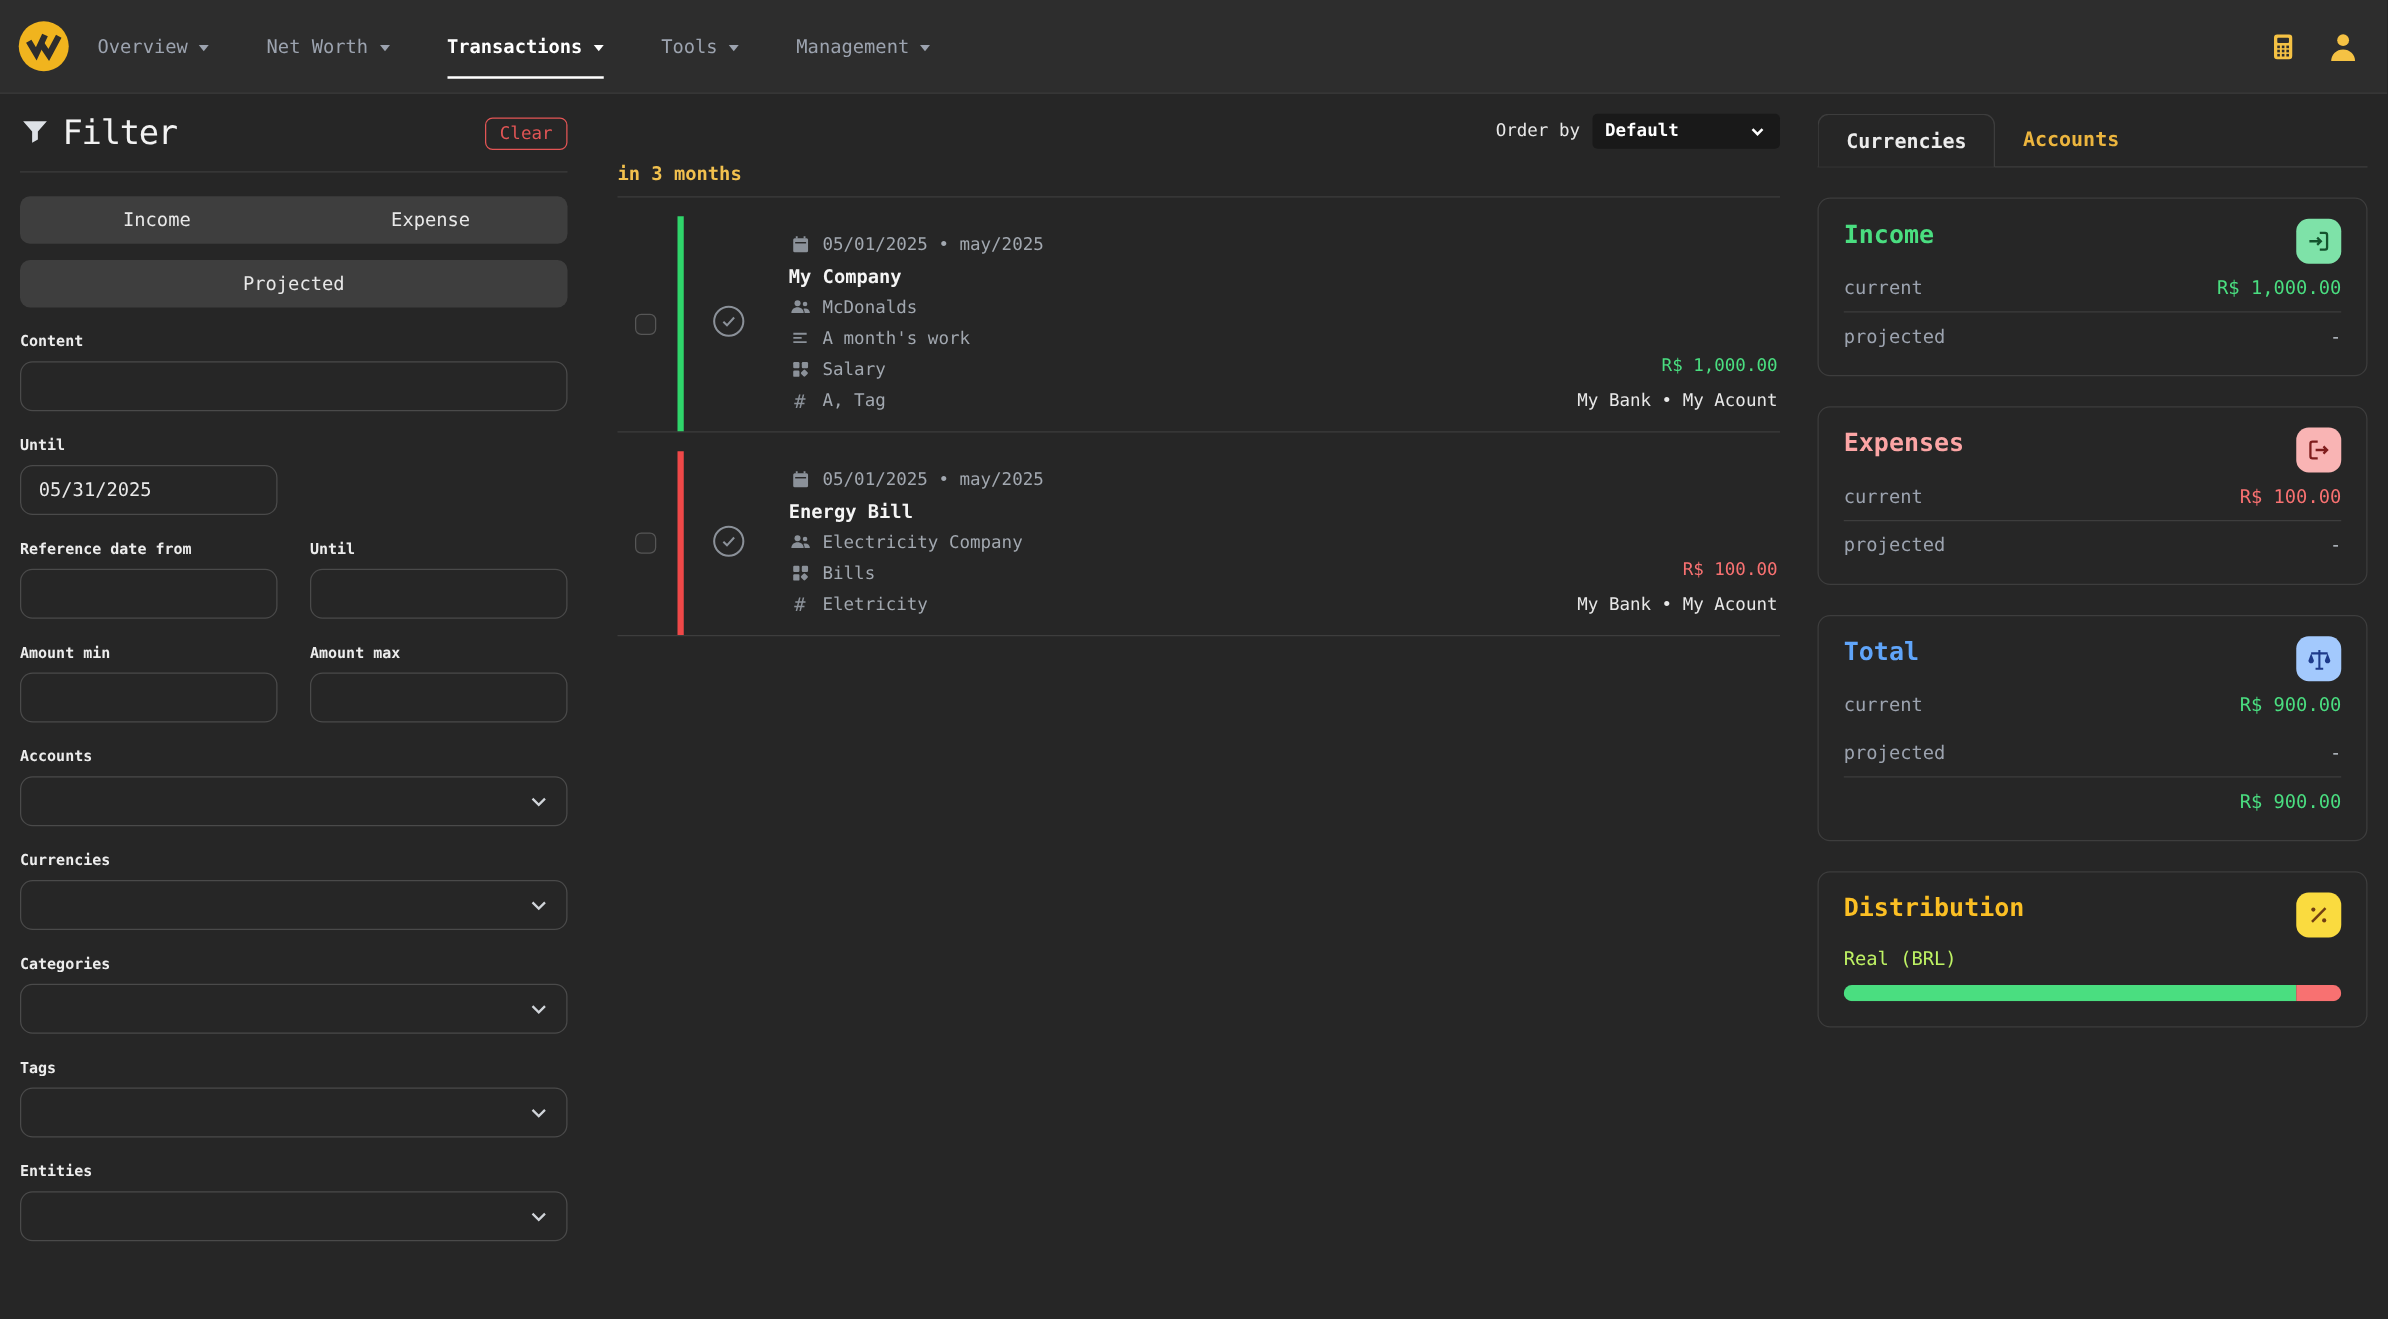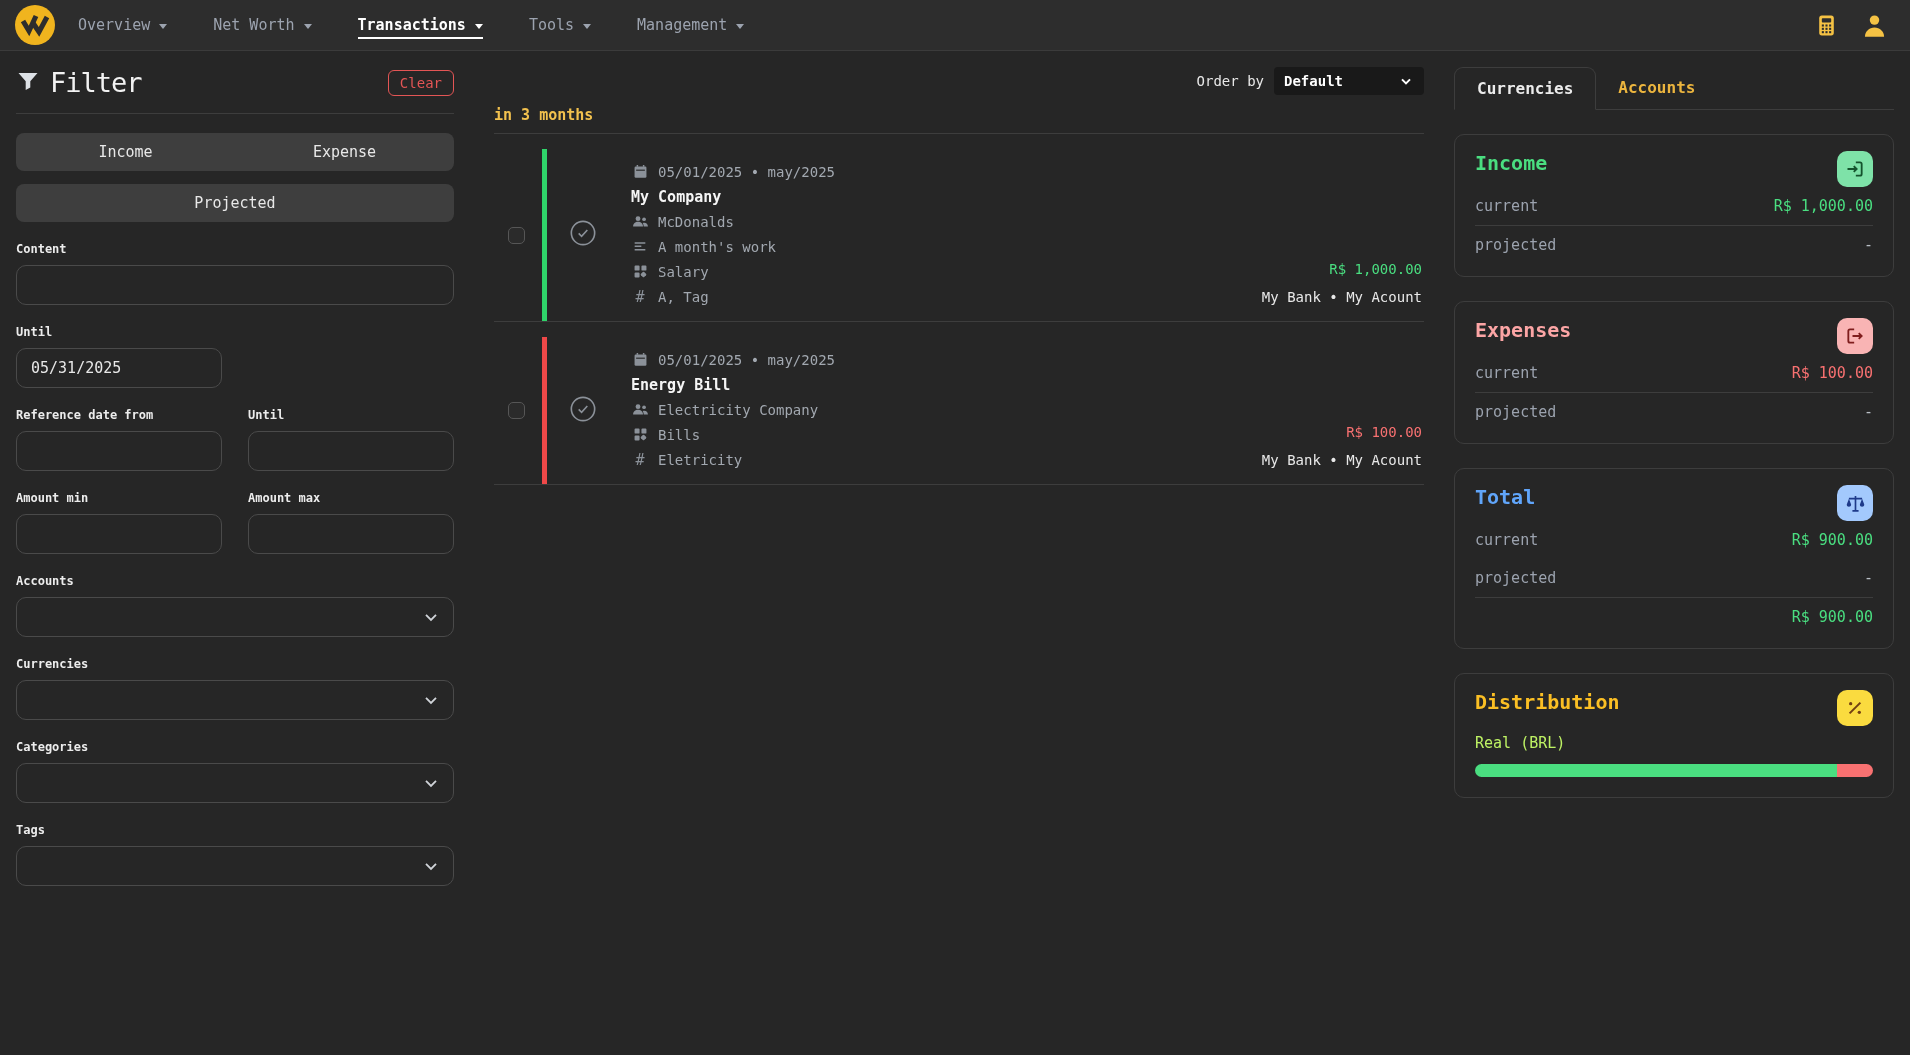--- a/index.html
+++ b/index.html
@@ -5,21 +5,21 @@
   * { margin:0; padding:0; box-sizing:border-box; }
   html,body { width:1910px; height:1055px; overflow:hidden; }
   body {
     background:#262626;
     font-family:"DejaVu Sans Mono","Liberation Mono",monospace;
     color:#e8e8e8;
     -webkit-font-smoothing:antialiased;
   }
   
   .navbar {
-    height:51px; background:#2d2d2d; border-bottom:1px solid #3b3b3b;
+    height:75px; background:#2d2d2d; border-bottom:1px solid #3b3b3b;
     display:flex; align-items:center; padding:0 22px 0 14px;
   }
   .logo { width:42px; height:42px; margin-right:22px; display:flex; align-items:center; justify-content:center; cursor:pointer; }
   .nav-items { display:flex; align-items:center; gap:46px; height:100%; }
   .nav-item {
     position:relative; height:100%; display:flex; align-items:center; gap:9px;
     color:#9ca3af; font-size:15px; cursor:pointer; white-space:nowrap;
   }
   .nav-item.active { color:#ffffff; font-weight:bold; }
   .nav-item.active::after {
@@ -287,20 +287,28 @@
       </div>
     </div>
     <div class="form-group">
       <label class="form-label">Tags</label>
       <div class="select-box">
         <svg width="20" height="20" viewBox="0 0 24 24" fill="none" stroke="#d0d4d9" stroke-width="2.2">
             <polyline points="6,9.5 12,15.5 18,9.5"></polyline>
           </svg>
       </div>
     </div>
+    <div class="form-group">
+      <label class="form-label">Entities</label>
+      <div class="select-box">
+        <svg width="20" height="20" viewBox="0 0 24 24" fill="none" stroke="#d0d4d9" stroke-width="2.2">
+            <polyline points="6,9.5 12,15.5 18,9.5"></polyline>
+          </svg>
+      </div>
+    </div>
   </aside>
 
   <section class="tx-col">
     <div class="orderby-row">
       <span class="orderby-label">Order by</span>
       <div class="orderby-select">
         <span>Default</span>
         <svg width="16" height="16" viewBox="0 0 24 24" fill="none" stroke="#ffffff" stroke-width="3">
             <polyline points="6,9.5 12,15.5 18,9.5"></polyline>
           </svg>

